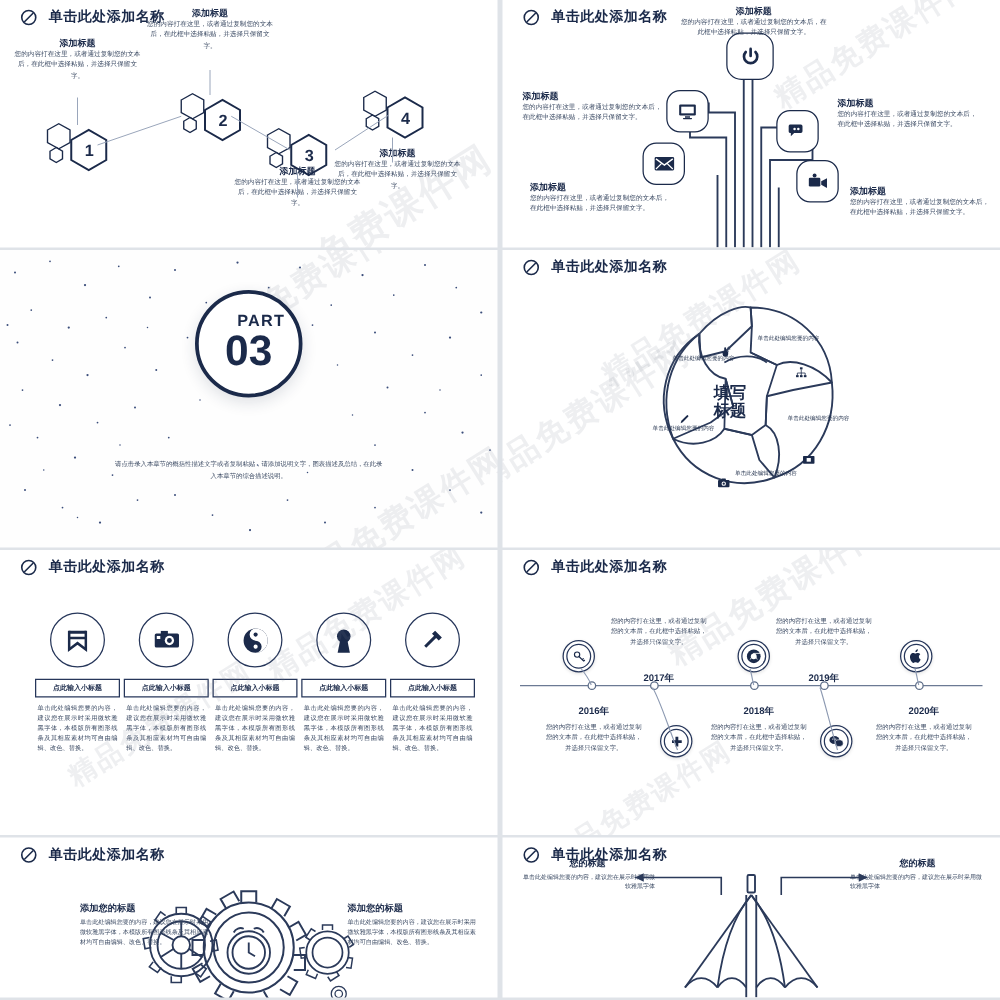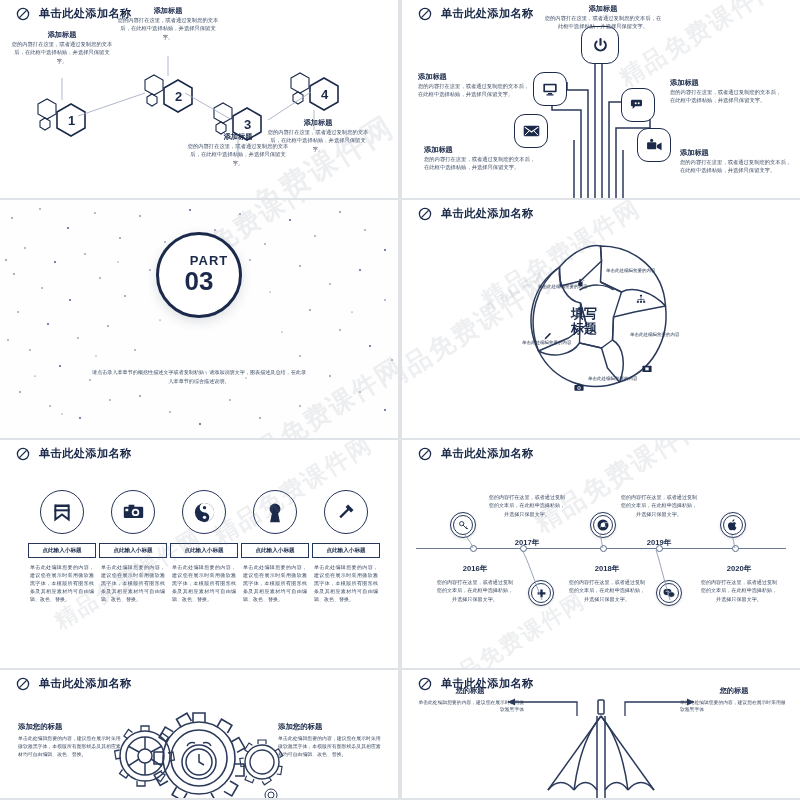--- a/index.html
+++ b/index.html
@@ -52,21 +52,21 @@
   .s2 .wires { position:absolute; inset:0; z-index:2;}
 
   
   .s3 { background:#fefefe; }
   .dots { position:absolute; inset:0; z-index:1; }
   .part-circle { position:absolute; left:50%; top:32px; transform:translateX(-50%);
     width:86px; height:86px; border:3px solid #1b2a4a; border-radius:50%;
     background:#fff; display:flex; flex-direction:column; align-items:center;
     justify-content:center; z-index:3; box-shadow:0 4px 12px rgba(27,42,74,.14); }
   .part-lbl { font-size:13px; font-weight:bold; letter-spacing:1px; line-height:1;padding-left:20px;}
-  .part-num { font-size:26px; font-weight:bold; line-height:1.05; margin-top:1px;}
+  .part-num { font-size:34px; font-weight:bold; line-height:1.05; margin-top:1px;}
   .part-h { position:absolute; left:0; right:0; top:140px; text-align:center;
             font-size:18px; font-weight:bold; z-index:3; letter-spacing:1px;}
   .part-sub { position:absolute; left:50%; transform:translateX(-50%); top:168px;
               width:214px; text-align:center; font-size:5.1px; line-height:1.75;
               color:#3b4a63; z-index:3;}
 
   
   .s4 .pw { position:absolute; left:50%; top:26px; transform:translateX(-50%); }
   .s4 .pw svg { display:block; }
   .s4 .seg-t { position:absolute; width:52px; font-size:4.5px; line-height:1.5; color:#25344f; z-index:4;}
@@ -90,21 +90,21 @@
                border:1.4px solid #26365a; background:#fff; display:flex;
                align-items:center; justify-content:center; box-shadow:0 1px 3px rgba(0,0,0,.12);}
   .s6 .badge .inner { width:20px; height:20px; border-radius:50%; border:1.1px solid #26365a;
                display:flex; align-items:center; justify-content:center;}
   .s6 .yr { position:absolute; font-size:7.6px; font-weight:bold; text-align:center; width:70px;}
   .s6 .txt { position:absolute; width:78px; font-size:5.1px; line-height:1.66; color:#3b4a63; text-align:center;}
 
   
   .s7 .gwrap { position:absolute; left:50%; top:26px; transform:translateX(-50%);}
   .s7 .gwrap svg { display:block; }
-  .s7 .tb { position:absolute; width:104px; }
+  .s7 .tb { position:absolute; width:104px;margin-left:46px; }
   .s7 .tb .ttl { font-size:7.4px; margin-bottom:3px;}
   .s7 .tb .bdy { font-size:4.9px; line-height:1.6;}
 
   
   .s8 .uwrap { position:absolute; left:50%; top:24px; transform:translateX(-50%);}
   .s8 .uwrap svg { display:block; }
   .s8 .tb { position:absolute; width:108px;}
   .s8 .tb .ttl { font-size:7.2px; margin-bottom:3px;}
   .s8 .tb .bdy { font-size:4.8px; line-height:1.55;}
 </style>

